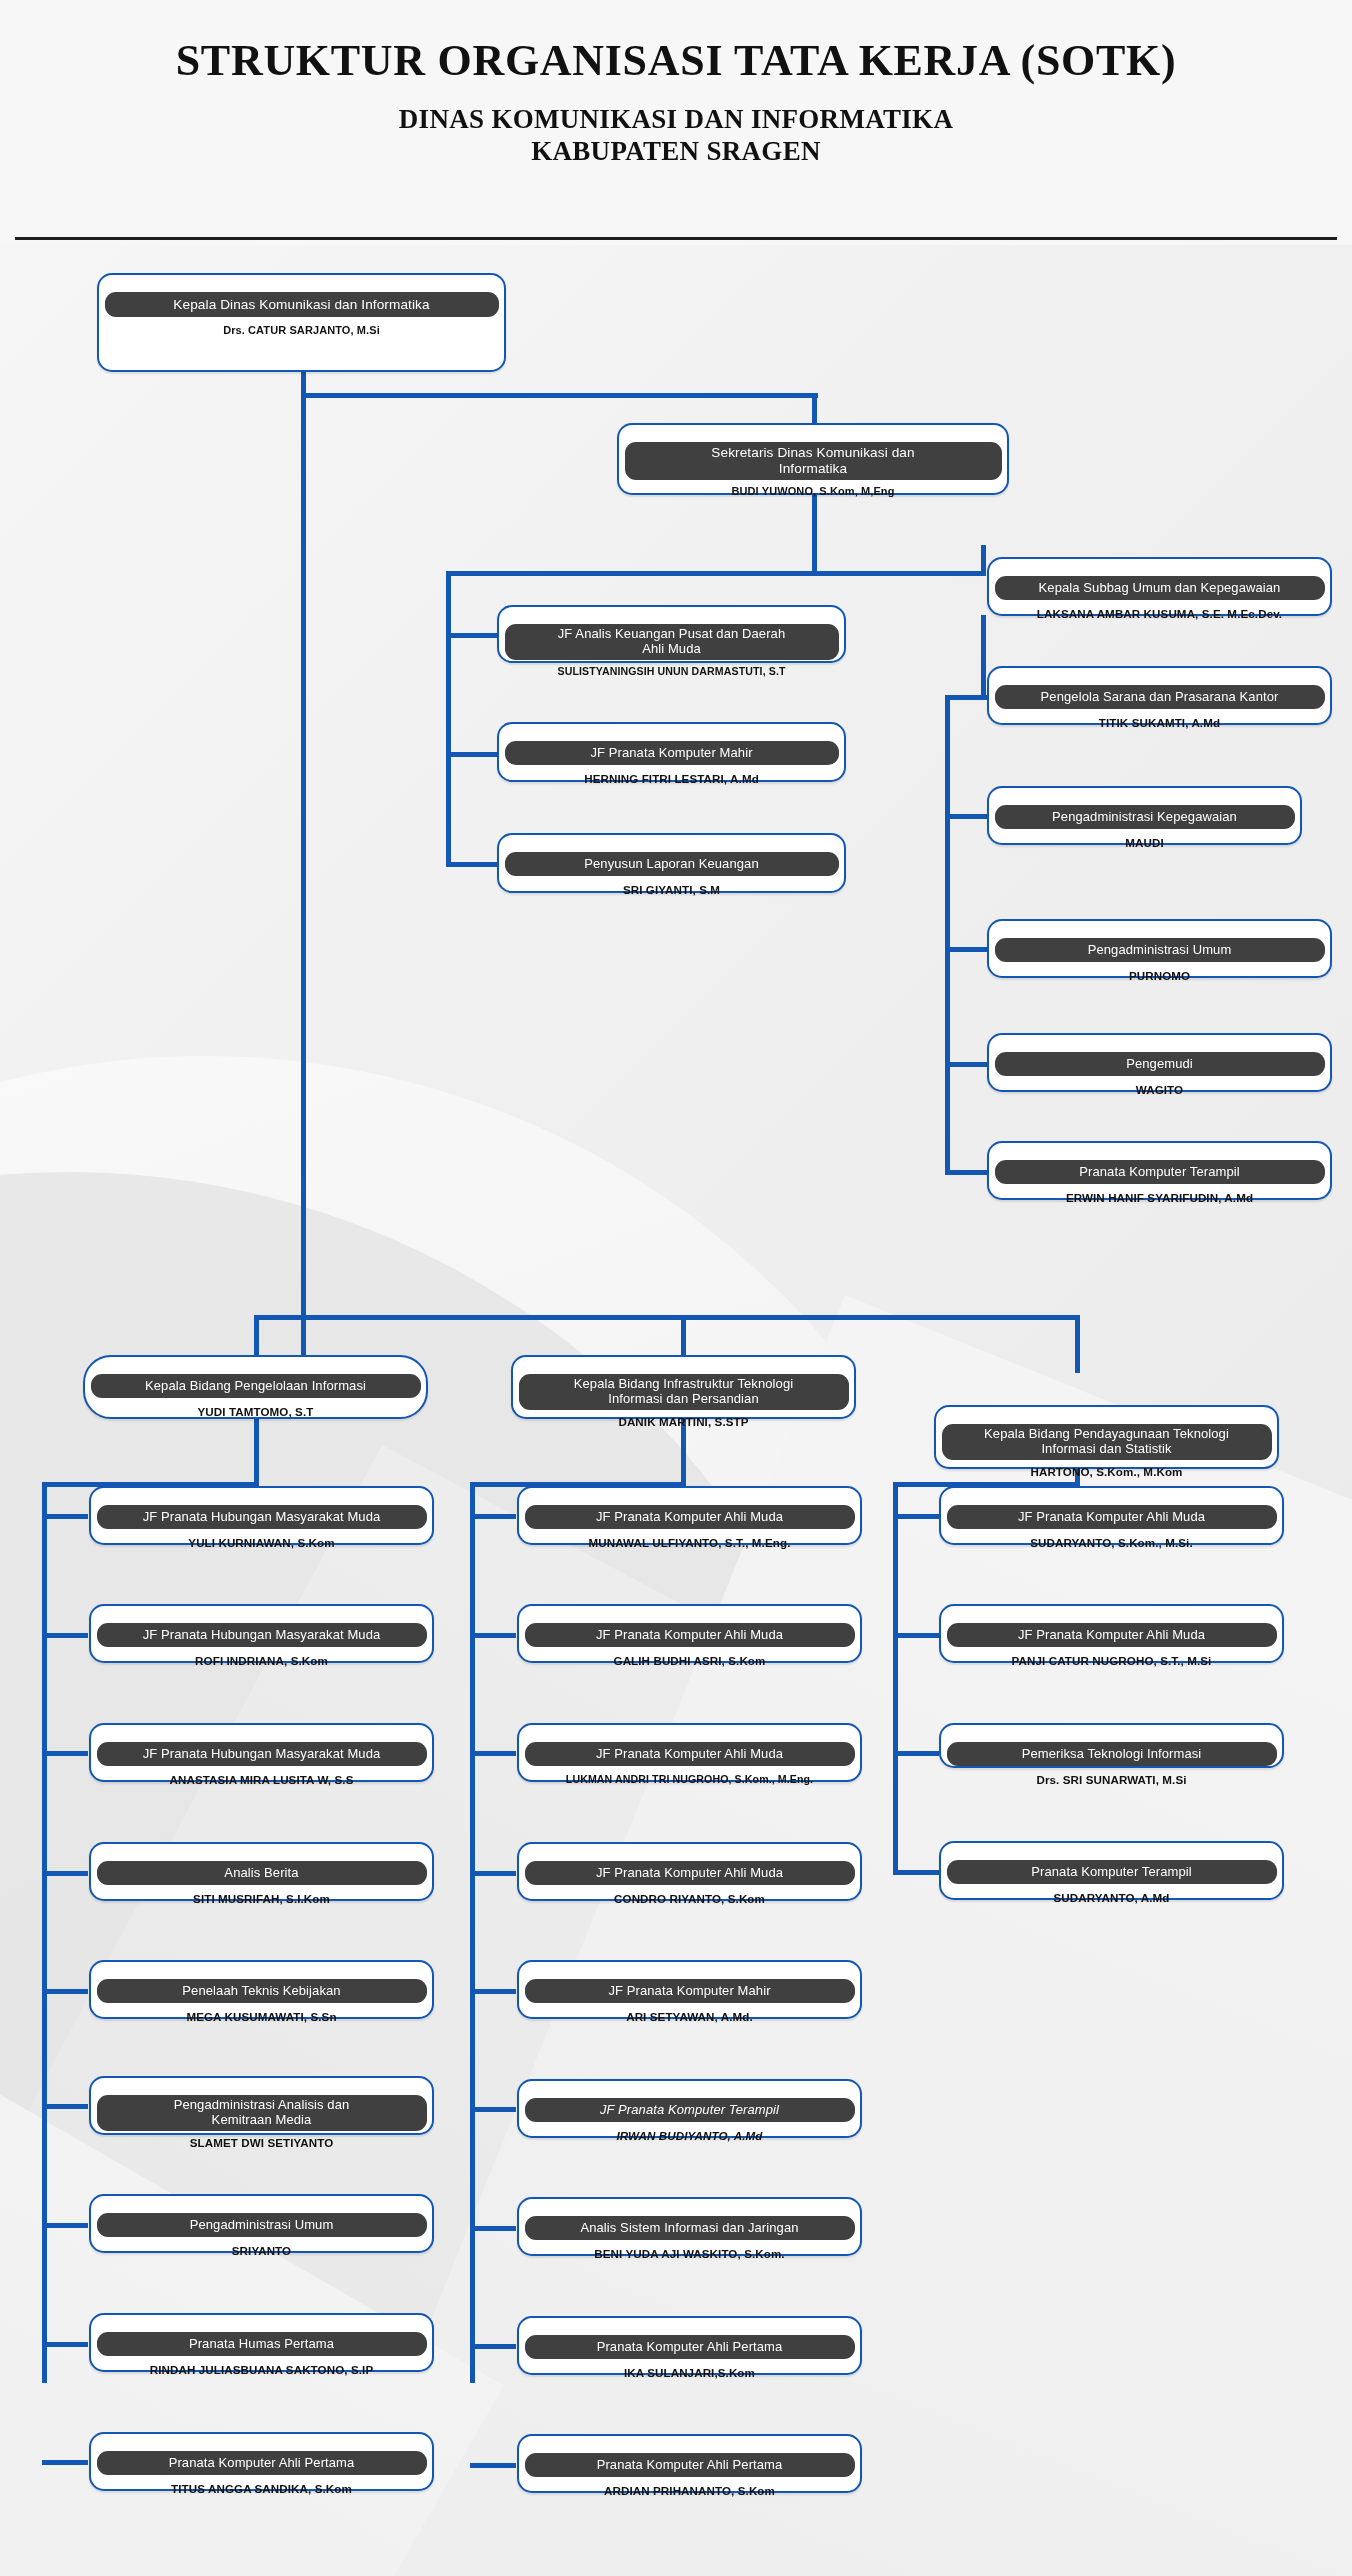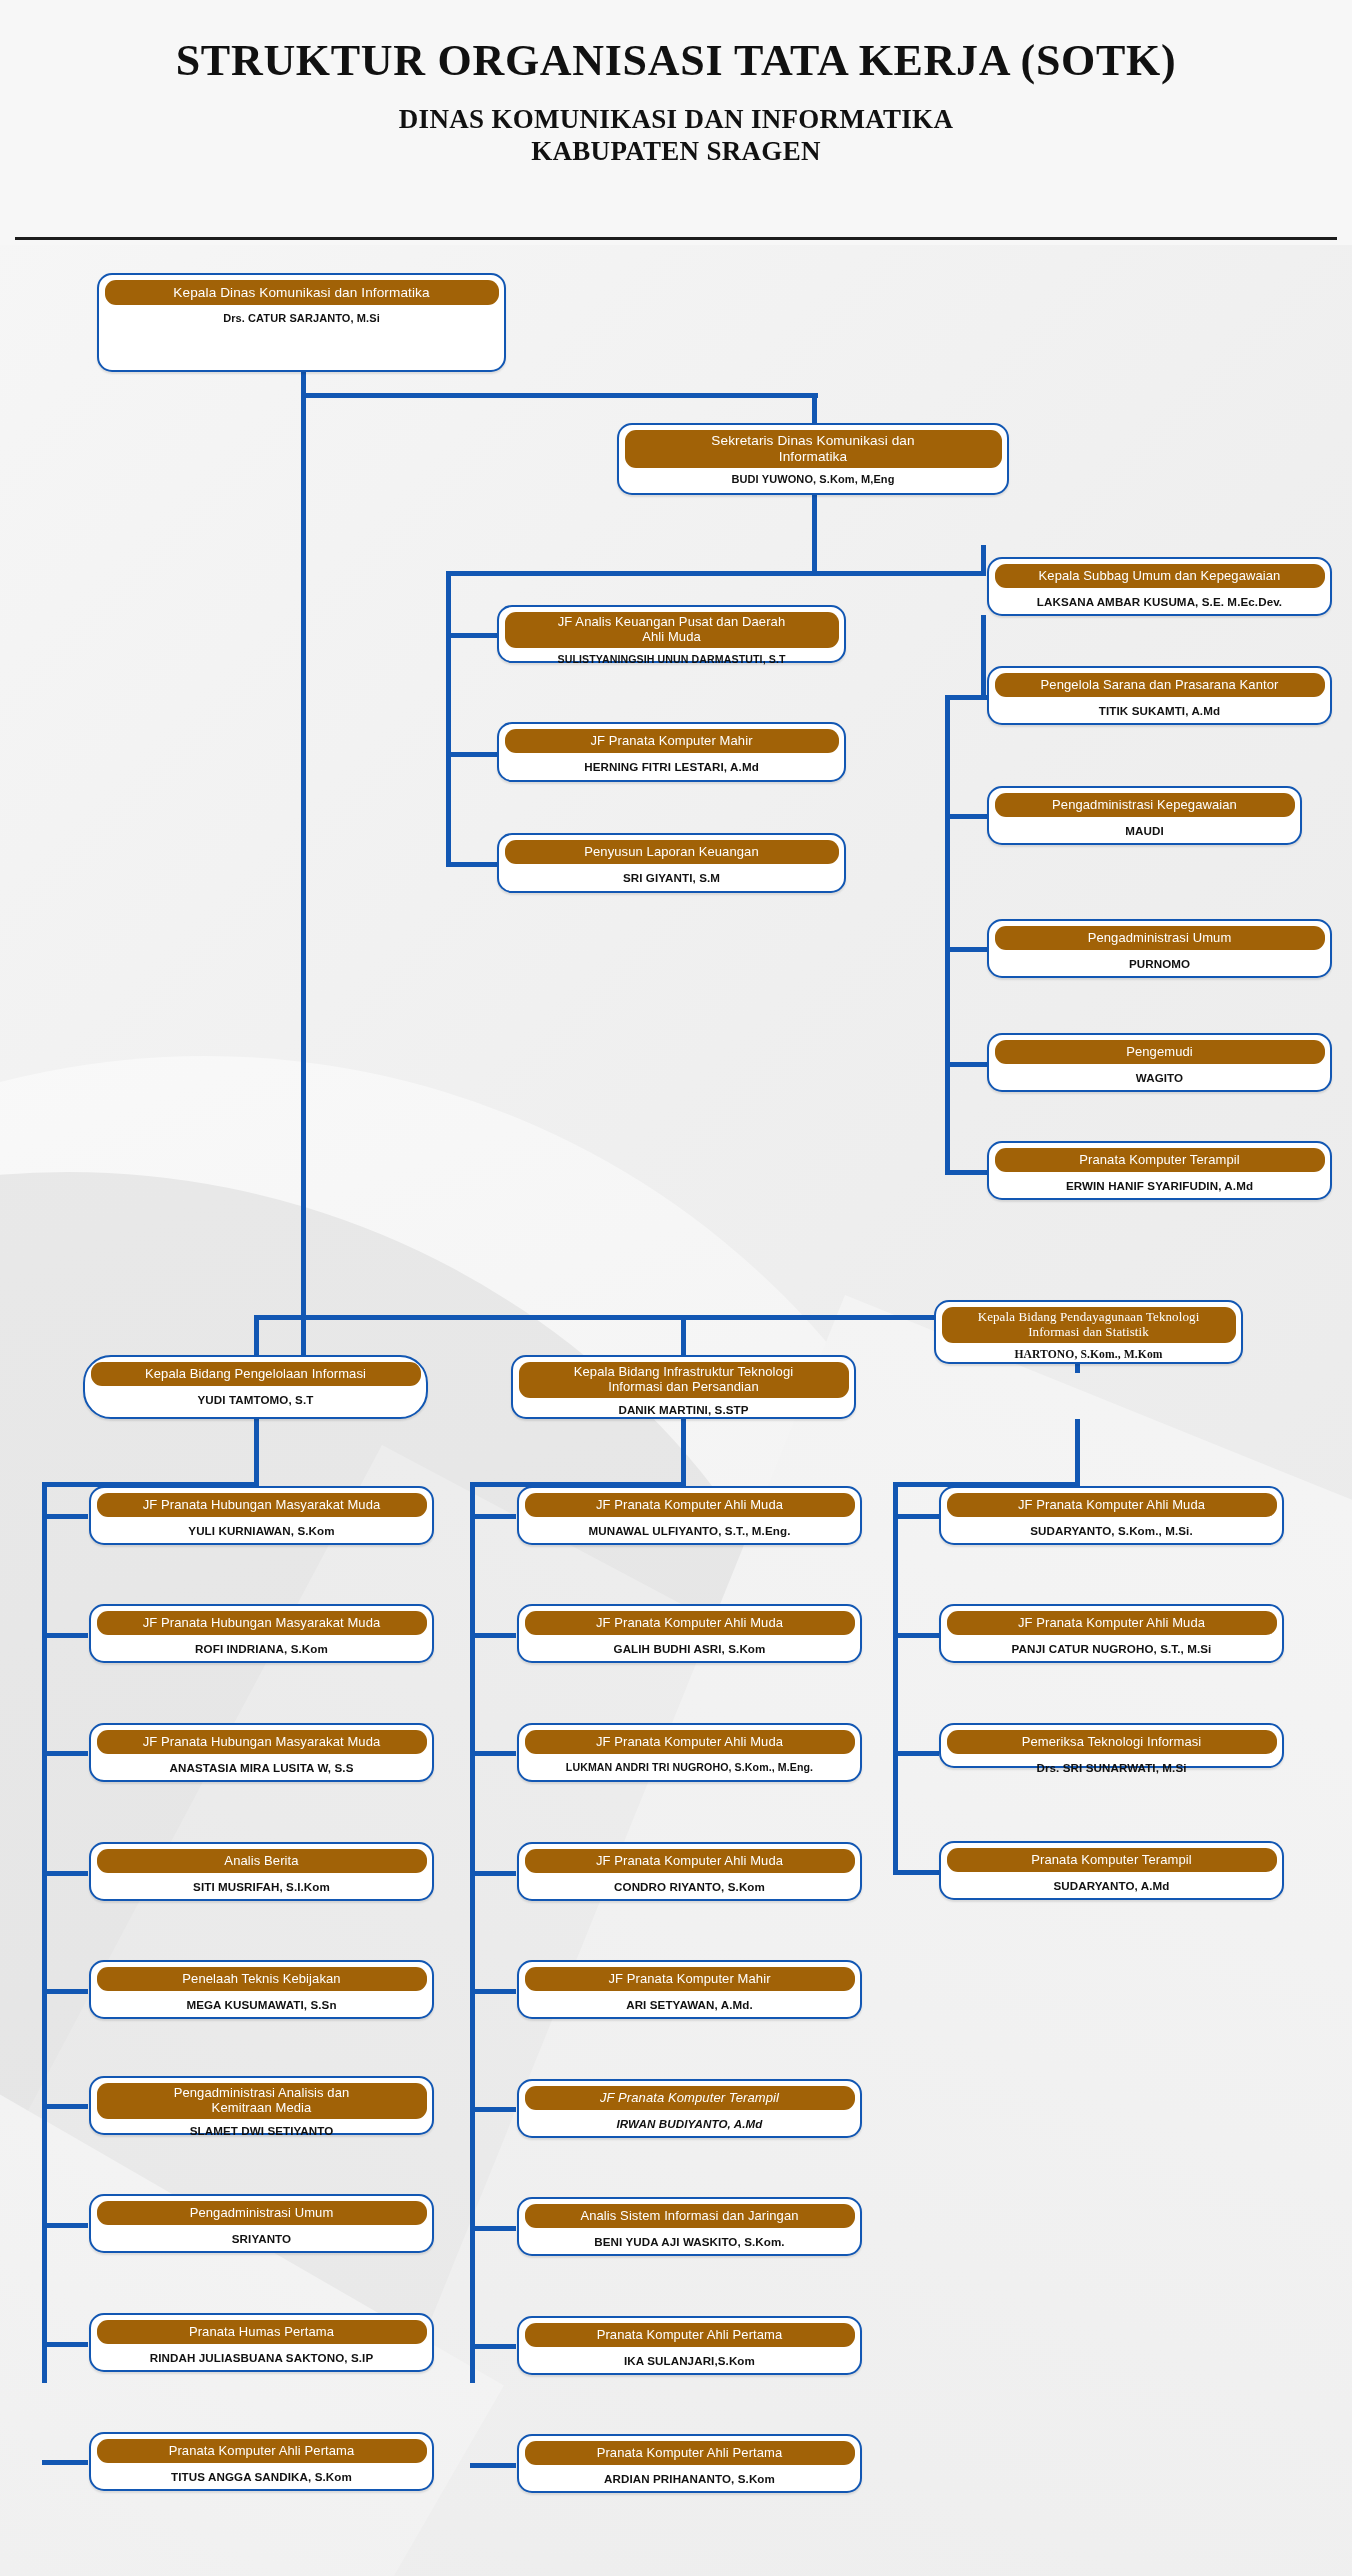--- a/index.html
+++ b/index.html
@@ -48,30 +48,31 @@
   .node{
     position:absolute;
     background:#ffffff;
     border:2.7px solid #1257b3;
     border-radius:15px;
     box-sizing:border-box;
     padding:4.8px 5.5px 5.5px 5.5px;
     box-shadow:0 1.4px 2px rgba(0,0,0,0.10);
   }
   .node .ttl{
-    background:#a16207;
+    background:#404040;
     color:#ffffff;
     border-radius:11px;
     text-align:center;
     font-size:13px;
     font-weight:400;
     line-height:1.14;
     padding:4.8px 6.8px;
     letter-spacing:0.1px;
     white-space:pre-line;
+    margin-top:12px;
   }
   .node .nm{
     color:#111;
     text-align:center;
     font-weight:bold;
     font-size:12.6px;
     line-height:1.1;
     padding:7.5px 2.7px 4.1px 2.7px;
     letter-spacing:0.1px;
   }
@@ -221,21 +222,21 @@
 
   <div class="node small" style="left:83px;top:1355px;width:345px;height:64px;border-radius:28px;">
     <div class="ttl">Kepala Bidang Pengelolaan Informasi</div>
     <div class="nm">YUDI TAMTOMO, S.T</div>
   </div>
   <div class="node two small" style="left:511px;top:1355px;width:345px;height:64px;">
     <div class="ttl">Kepala Bidang Infrastruktur Teknologi
 Informasi dan Persandian</div>
     <div class="nm">DANIK MARTINI, S.STP</div>
   </div>
-  <div class="node two small" style="left:934px;top:1300px;width:309px;height:64px;font-family:Liberation Serif, serif;">
+  <div class="node two small" style="left:934px;top:1405px;width:345px;height:64px;">
     <div class="ttl">Kepala Bidang Pendayagunaan Teknologi
 Informasi dan Statistik</div>
     <div class="nm">HARTONO, S.Kom., M.Kom</div>
   </div>
 
   <div class="node small" style="left:89px;top:1486px;width:345px;height:59px;">
     <div class="ttl">JF Pranata Hubungan Masyarakat Muda</div>
     <div class="nm">YULI KURNIAWAN, S.Kom</div>
   </div>
   <div class="node small" style="left:89px;top:1604px;width:345px;height:59px;">

